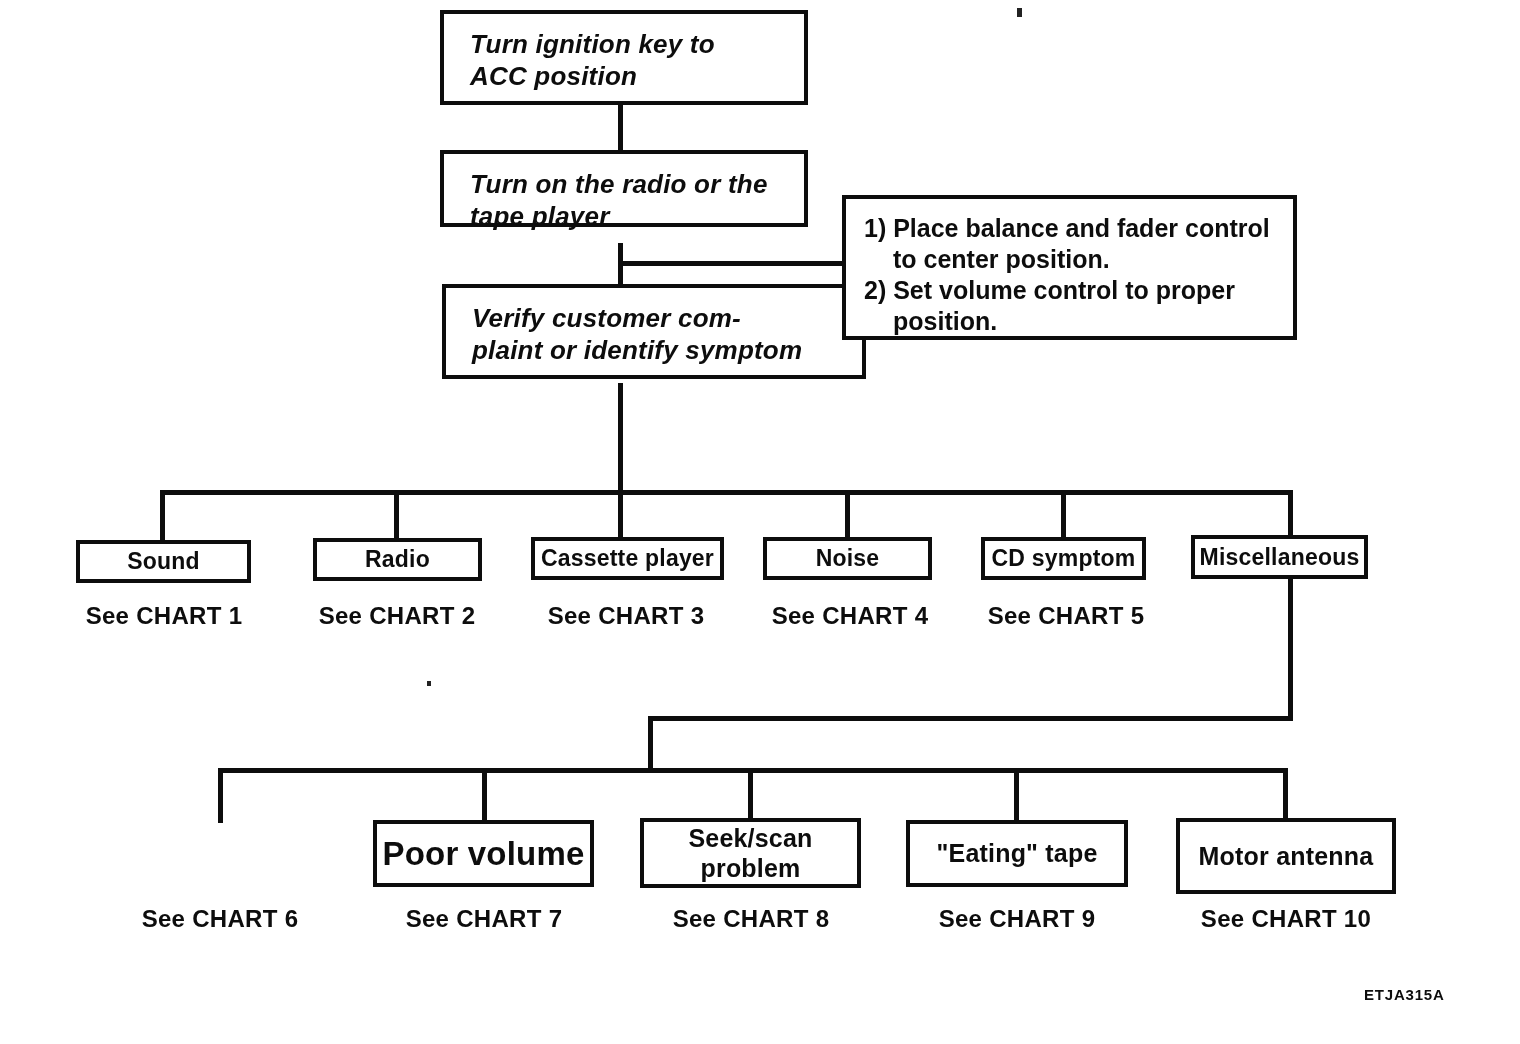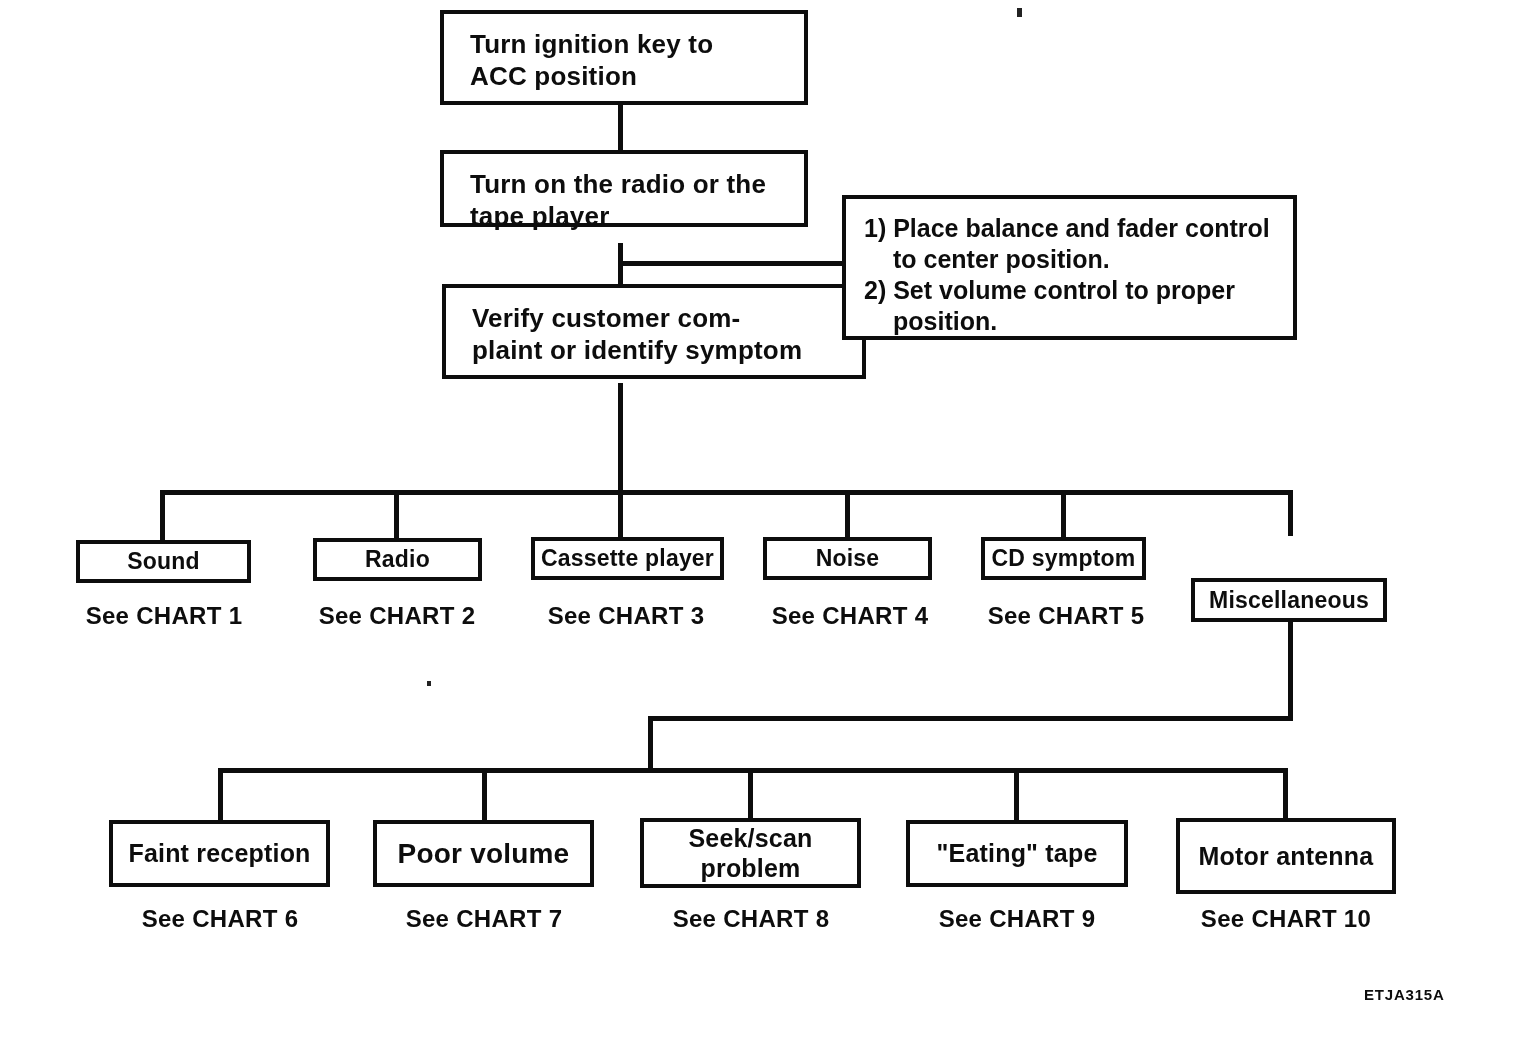--- a/index.html
+++ b/index.html
@@ -25,20 +25,21 @@
   .step-text {
     position: absolute;
     left: 26px;
     top: 14px;
     right: 8px;
     font-size: 26px;
     line-height: 32px;
     font-weight: 700;
     white-space: pre-line;
     letter-spacing: 0.2px;
+    font-style: italic;
   }
   .note-text {
     position: absolute;
     left: 18px;
     top: 14px;
     right: 13px;
     font-size: 25px;
     line-height: 31px;
     font-weight: 700;
   }
@@ -139,35 +140,32 @@
   </div>
   <div class="box" style="left:531px; top:537px; width:193px; height:43px;">
     <div class="branch-label">Cassette player</div>
   </div>
   <div class="box" style="left:763px; top:537px; width:169px; height:43px;">
     <div class="branch-label">Noise</div>
   </div>
   <div class="box" style="left:981px; top:537px; width:165px; height:43px;">
     <div class="branch-label">CD symptom</div>
   </div>
-  <div class="box" style="left:1191px; top:535px; width:196px; height:44px;margin-top:43px;">
+  <div class="box" style="left:1191px; top:535px; width:177px; height:44px;">
     <div class="branch-label">Miscellaneous</div>
   </div>
 
   <div class="chart-ref" style="left:44px; top:602px;">See CHART 1</div>
   <div class="chart-ref" style="left:277px; top:602px;">See CHART 2</div>
   <div class="chart-ref" style="left:506px; top:602px;">See CHART 3</div>
   <div class="chart-ref" style="left:730px; top:602px;">See CHART 4</div>
   <div class="chart-ref" style="left:946px; top:602px;">See CHART 5</div>
 
-  <div class="box" style="left:109px; top:820px; width:221px; height:67px;">
-    <div class="branch-label" style="font-size:25px;">Faint reception</div>
-  </div>
   <div class="box" style="left:373px; top:820px; width:221px; height:67px;">
-    <div class="branch-label" style="font-size:28px;">Poor volume</div>
+    <div class="branch-label" style="font-size:33px;">Poor volume</div>
   </div>
   <div class="box" style="left:640px; top:818px; width:221px; height:70px;">
     <div class="branch-label" style="font-size:25px; line-height:30px;">Seek/scan
 problem</div>
   </div>
   <div class="box" style="left:906px; top:820px; width:222px; height:67px;">
     <div class="branch-label" style="font-size:25px;">"Eating" tape</div>
   </div>
   <div class="box" style="left:1176px; top:818px; width:220px; height:76px;">
     <div class="branch-label" style="font-size:25px;">Motor antenna</div>

